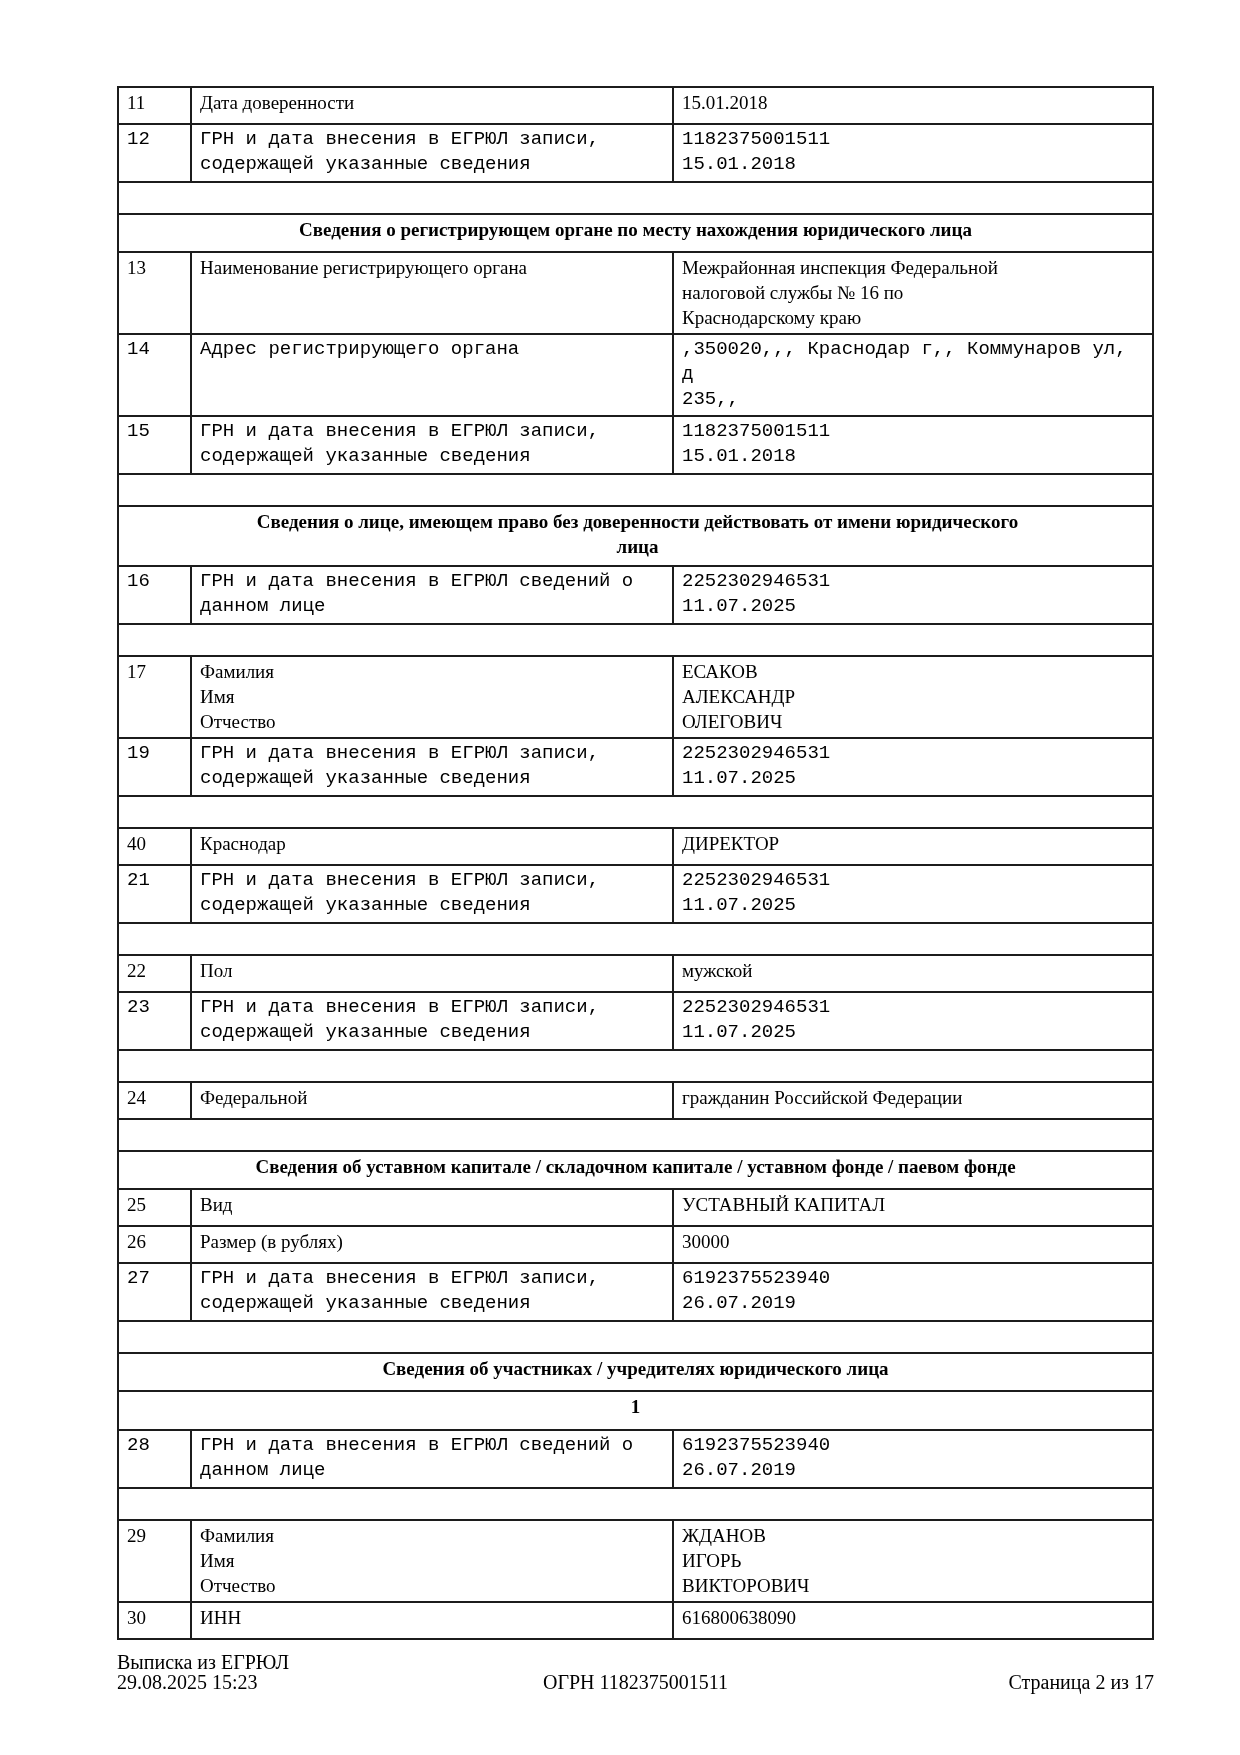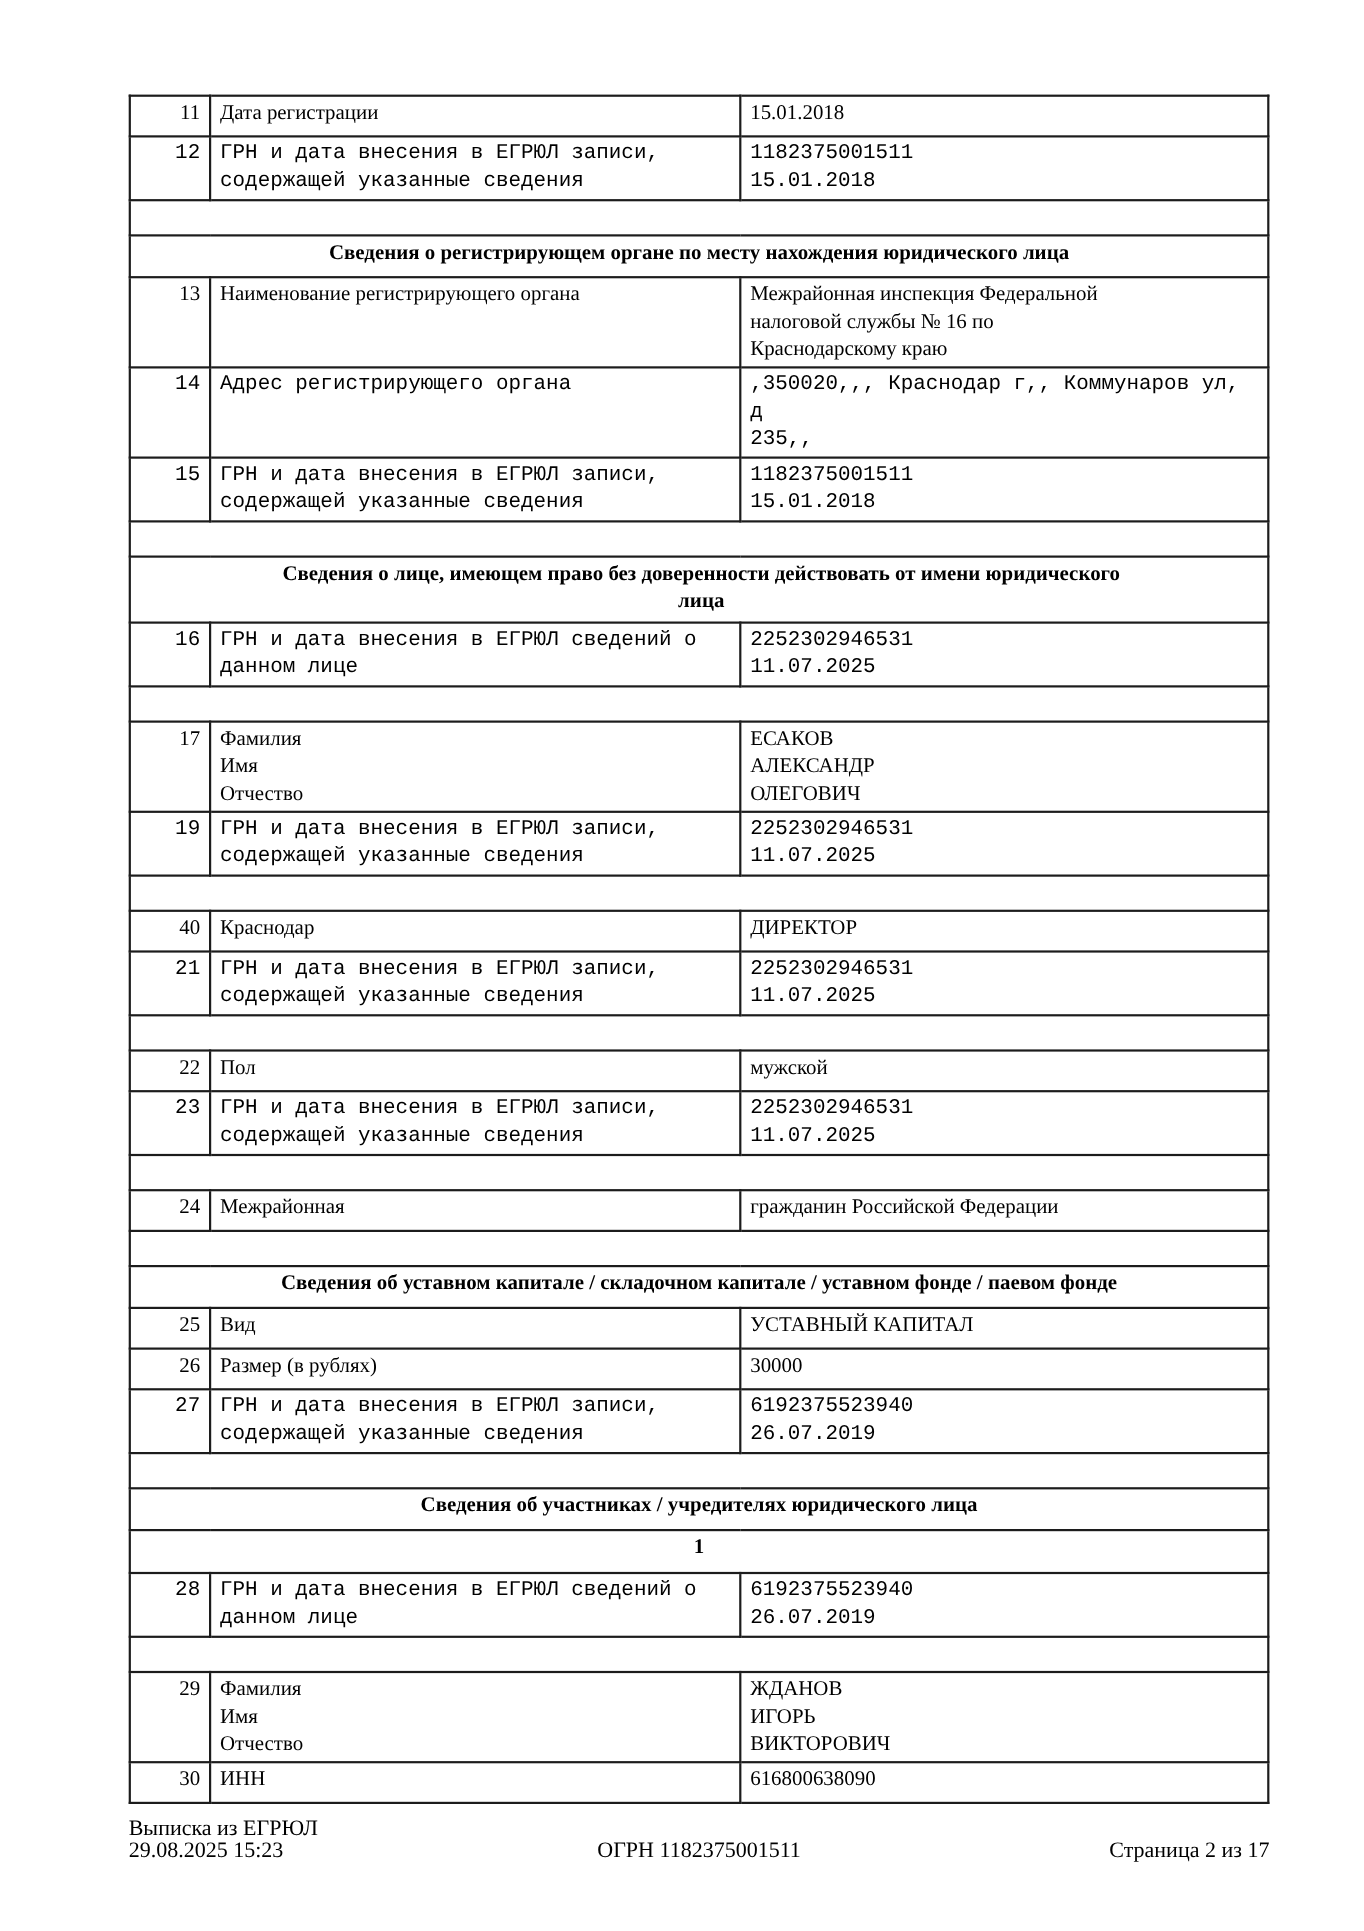--- a/index.html
+++ b/index.html
@@ -19,21 +19,21 @@
   }
   table.registry td{
     border:2px solid #1c1c1c;
     vertical-align:top;
     padding:2px 8px 3px 8px;
     font-size:19px;
     line-height:25px;
     white-space:pre-line;
     overflow:hidden;
   }
-  td.c-num{text-align:right;padding:2px 2px 3px 2px;}
+  td.c-num{text-align:left;padding:2px 2px 3px 2px;}
   tr.h1 td{height:30px;}
   tr.h2 td{height:51px;font-family:Liberation Mono, monospace;}
   tr.h3 td{height:75px;border-radius:16px;}
   tr.sp td{height:30px;padding:0;}
   tr.sec td{font-weight:bold;text-align:center;height:31px;}
   tr.sec2 td{font-weight:bold;text-align:center;height:53px;padding-left:12px;}
   tr.sub td{font-weight:bold;text-align:center;height:32px;}
   .footer{
     position:absolute;left:117px;top:1650px;width:1037px;height:42px;
     font-size:20px;line-height:20px;
@@ -49,21 +49,21 @@
   <div class="content">
     <table class="registry">
       <colgroup>
           <col style="width:73px">
           <col style="width:482px">
           <col>
         </colgroup>
       <tbody>
         <tr class="h1">
           <td class="c-num">11</td>
-          <td>Дата регистрации</td>
+          <td>Дата доверенности</td>
           <td>15.01.2018</td>
         </tr>
         <tr class="h2">
           <td class="c-num">12</td>
           <td>ГРН и дата внесения в ЕГРЮЛ записи,
 содержащей указанные сведения</td>
           <td>1182375001511
 15.01.2018</td>
         </tr>
         <tr class="sp">
@@ -153,21 +153,21 @@
           <td>ГРН и дата внесения в ЕГРЮЛ записи,
 содержащей указанные сведения</td>
           <td>2252302946531
 11.07.2025</td>
         </tr>
         <tr class="sp">
             <td colspan="3"></td>
           </tr>
         <tr class="h1">
           <td class="c-num">24</td>
-          <td>Межрайонная</td>
+          <td>Федеральной</td>
           <td>гражданин Российской Федерации</td>
         </tr>
         <tr class="sp">
             <td colspan="3"></td>
           </tr>
         <tr class="sec">
           <td colspan="3">Сведения об уставном капитале / складочном капитале / уставном фонде / паевом фонде</td>
         </tr>
         <tr class="h1">
           <td class="c-num">25</td>

